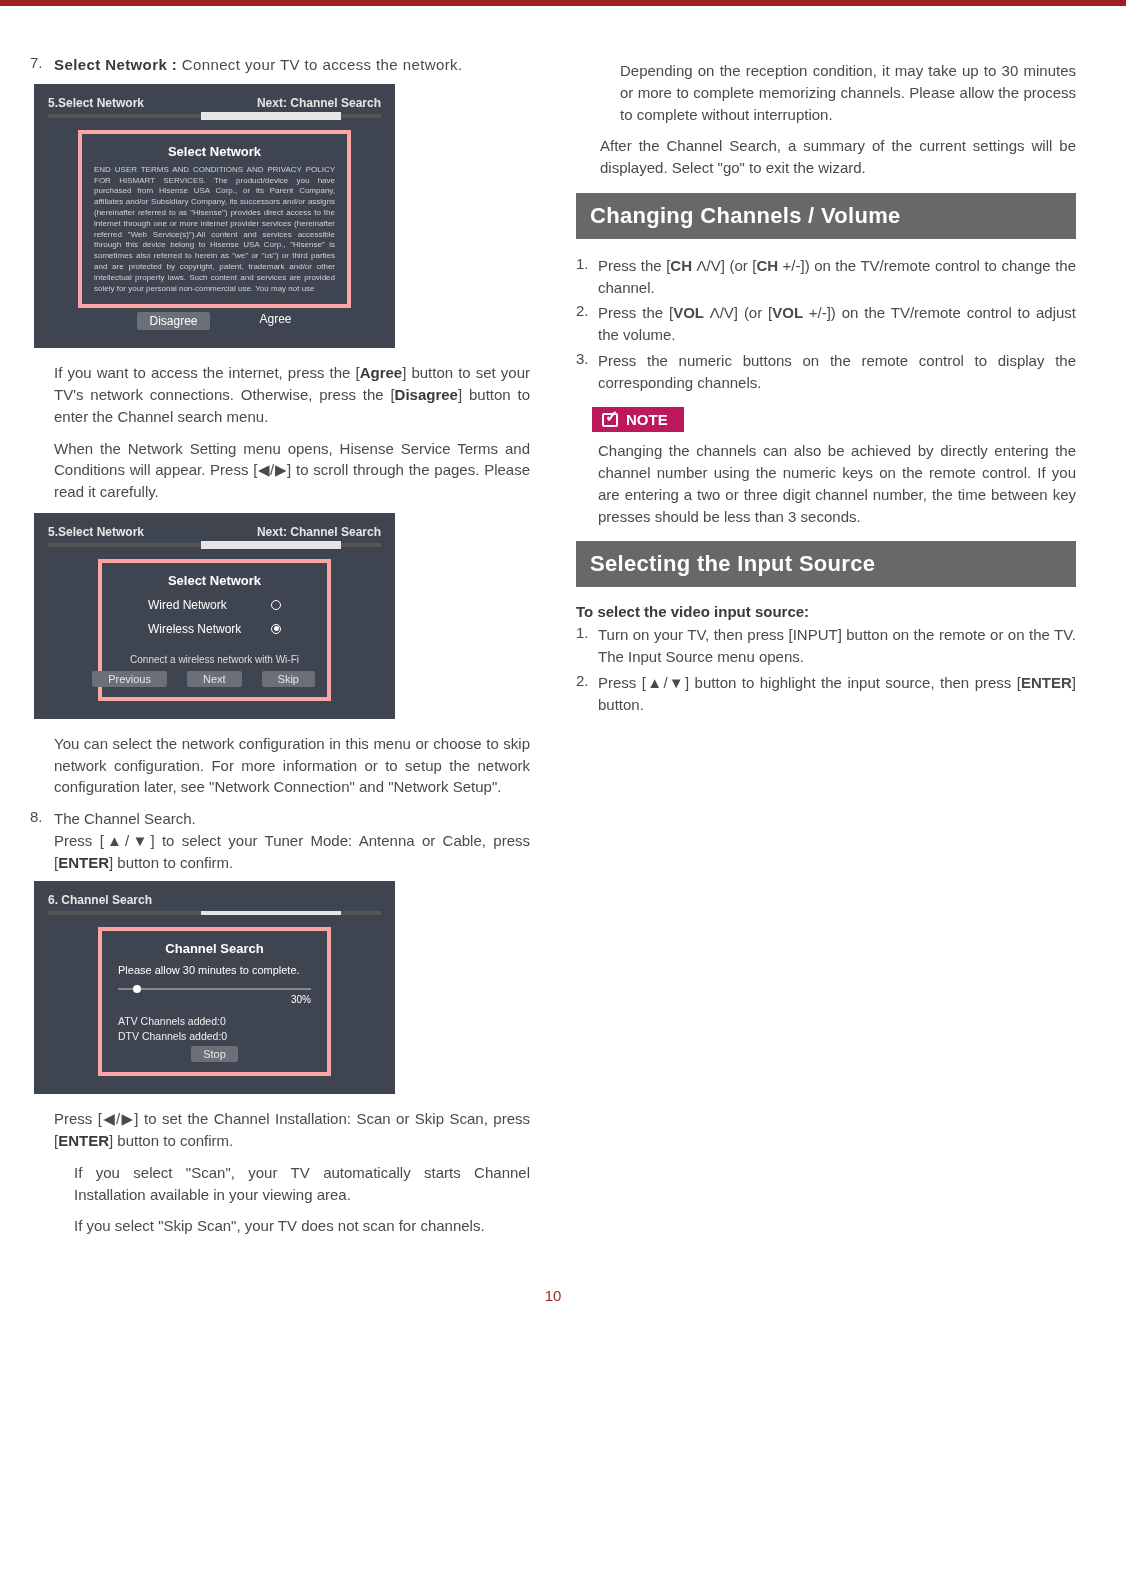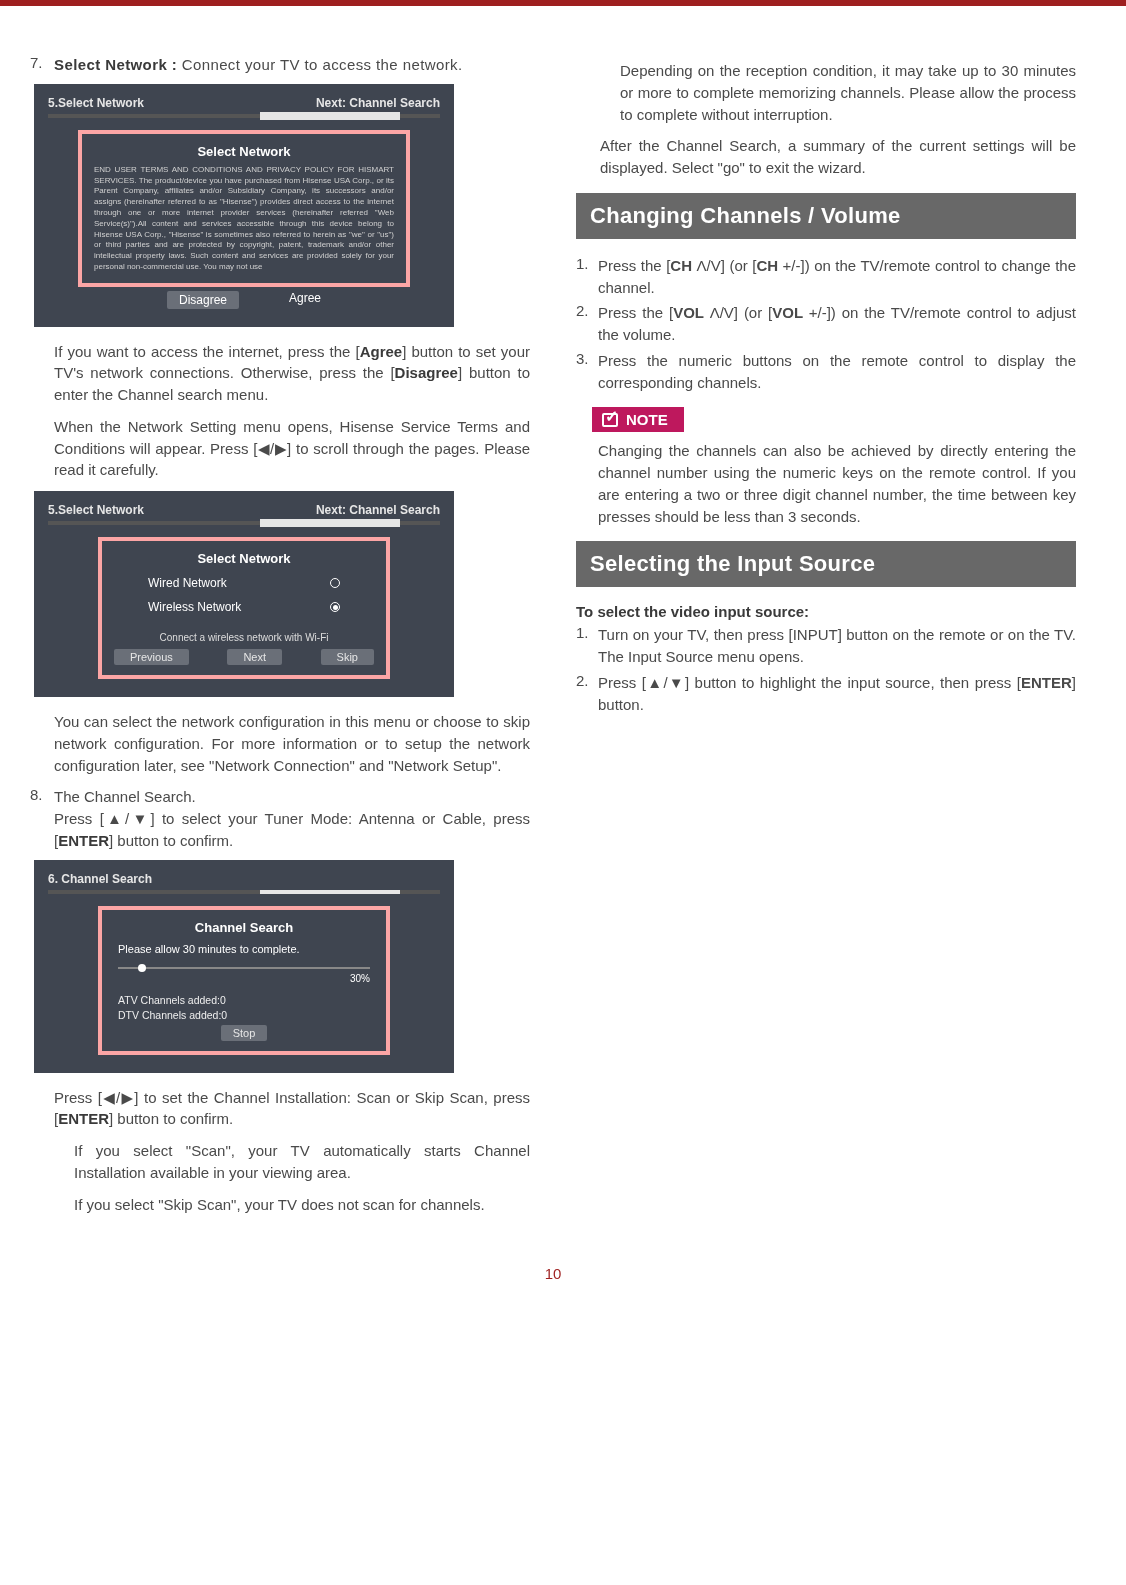--- a/index.html
+++ b/index.html
@@ -19,21 +19,21 @@
   .step-body b, .para b { font-weight:700; color:#3a3a3a; }
   .step-title b { font-weight:700; }
   .step-title { letter-spacing:0.4px; }
   .para { font-size:15px; line-height:1.45; text-align:justify; margin:6px 0 10px 24px; }
   .indent { margin-left:44px; }
   .tv-box {
     background:#3f4550;
     color:#e6e6e6;
     margin:8px 0 14px 4px;
     padding:12px 14px 18px 14px;
-    width:420px;
+    width:361px;
     font-size:11px;
   }
   .tv-header { display:flex; justify-content:space-between; font-weight:700; font-size:12px; margin-bottom:4px; }
   .tv-tabs { height:4px; background:#555; position:relative; margin-bottom:12px; }
   .tv-tabs::before { content:""; position:absolute; right:40px; top:-2px; width:140px; height:8px; background:#e6e6e6; }
   .tv-tabs.low::before { top:0; height:4px; }
   .tv-panel {
     border:4px solid #fca5a5;
     padding:10px 12px 10px 12px;
     margin:0 30px;
@@ -42,21 +42,21 @@
     margin:0 50px;
   }
   .tv-panel h4 { text-align:center; font-size:13px; font-weight:700; margin-bottom:6px; color:#fff; }
   .tv-terms { font-size:8px; line-height:1.35; text-align:justify; color:#d0d0d0; }
   .tv-btnrow { display:flex; justify-content:center; gap:50px; margin-top:4px; font-size:12px; color:#fff; }
   .tv-btn { background:#6a6f78; padding:2px 12px; border-radius:2px; }
   .tv-opt { display:flex; justify-content:space-between; align-items:center; color:#fff; font-size:12px; margin:10px 34px; }
   .radio { width:10px; height:10px; border:1.5px solid #fff; border-radius:50%; display:inline-block; position:relative; }
   .radio.sel::after { content:""; position:absolute; inset:1.5px; background:#fff; border-radius:50%; }
   .tv-hint { text-align:center; font-size:10px; color:#ddd; margin:18px 0 6px; }
-  .tv-btnrow3 { display:flex; justify-content:space-between; gap:28px; }
+  .tv-btnrow3 { display:flex; justify-content:flex-end; gap:20px; }
   .tv-btnrow3 .tv-btn { padding:2px 16px; font-size:11px; }
   .tv-sub { text-align:left; font-size:11px; color:#fff; margin:8px 4px 12px; }
   .progress { position:relative; height:2px; background:#888; margin:6px 4px 4px; }
   .progress .knob { position:absolute; left:8%; top:-3px; width:8px; height:8px; background:#fff; border-radius:50%; }
   .progress-row { display:flex; justify-content:flex-end; font-size:10px; color:#fff; margin:0 4px 10px; }
   .added { font-size:10.5px; color:#eee; margin:3px 4px; }
   .stoprow { display:flex; justify-content:center; margin-top:4px; }
 
   .h2bar {
     background:#686868;

